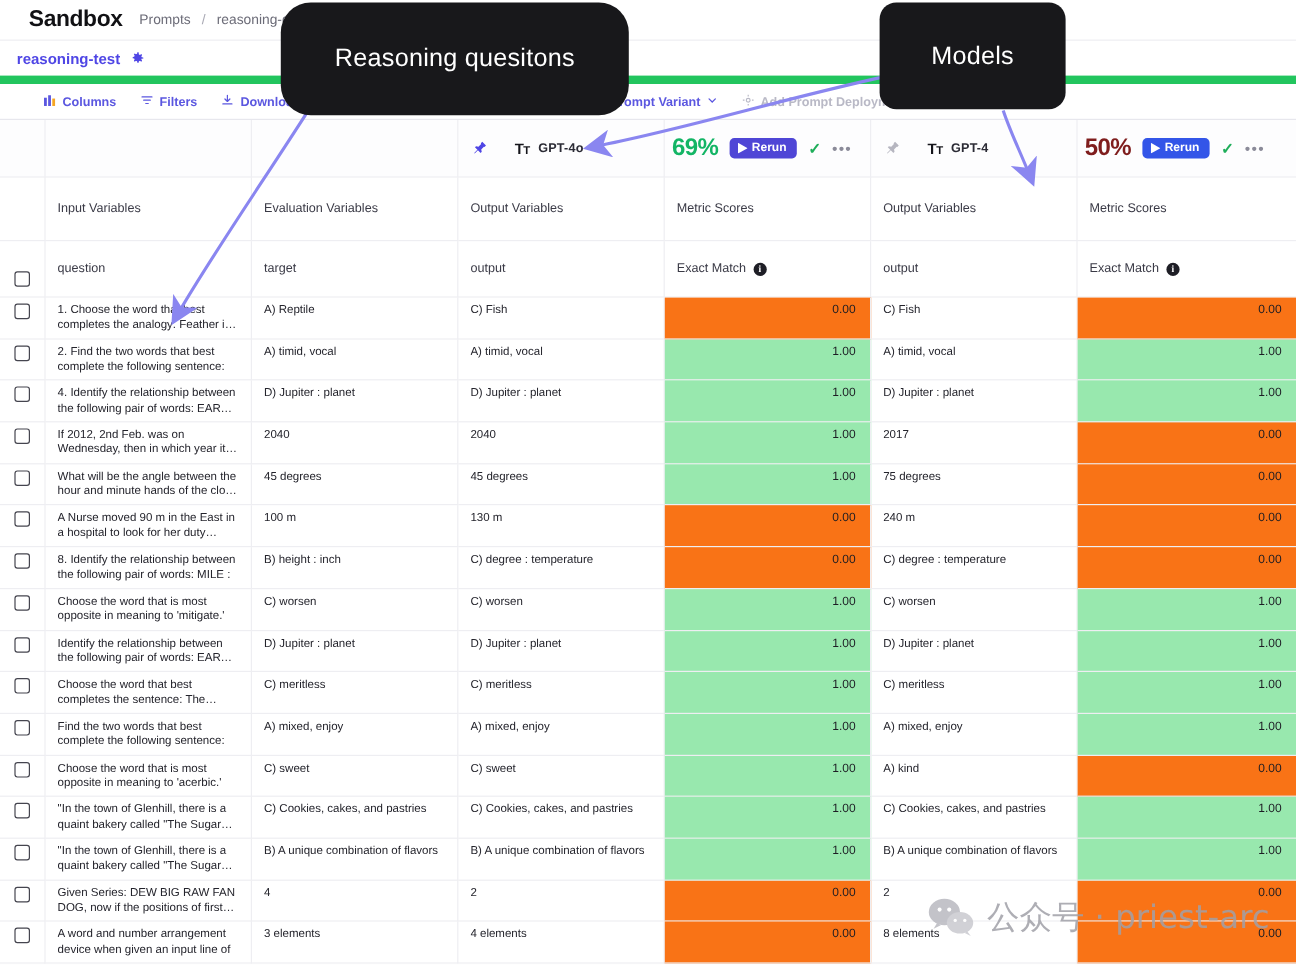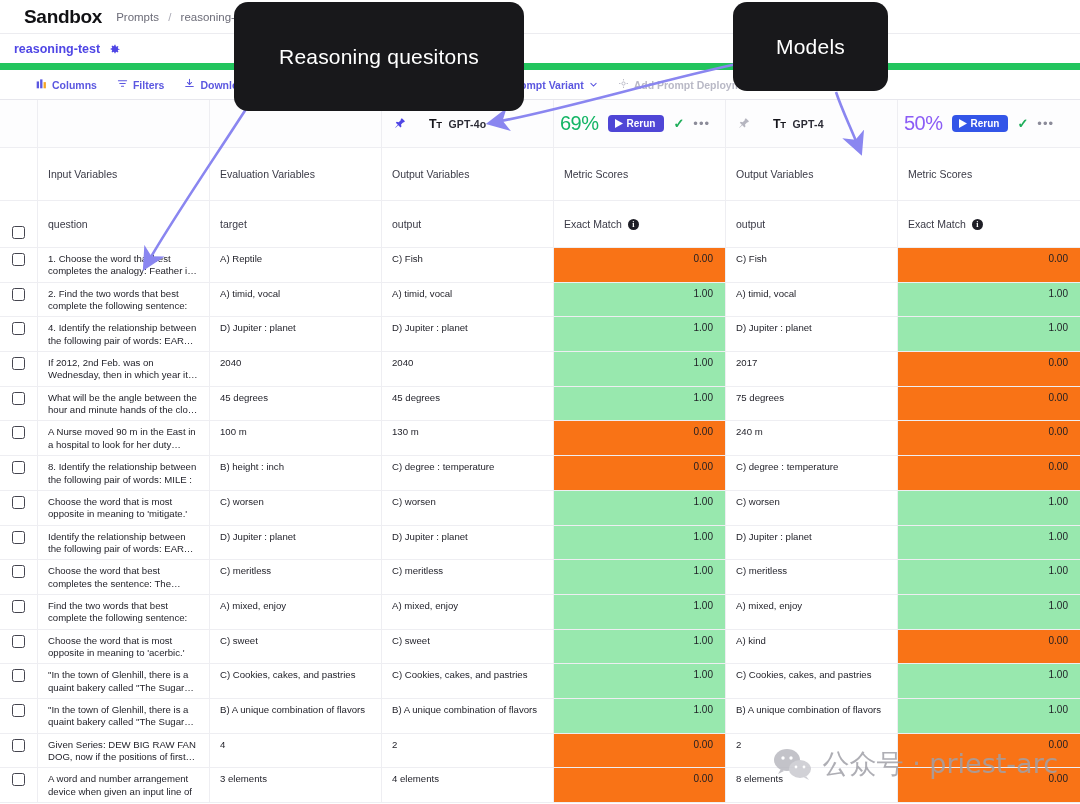--- a/index.html
+++ b/index.html
@@ -59,21 +59,21 @@
   .c-score2 { width: 182px; flex: none; border-right: none; }
 
   
   .hrow-models { height: 48px; background:#fdfdfe; }
   .hrow-models .cell, .hrow-models .c-check { height: 48px; }
   .modelhead { display: flex; align-items: center; gap: 7px; height: 100%; }
   .pin { width: 12px; height: 14px; flex: none; }
   .tticon { font-size: 12.5px; font-weight: 700; color: #15151b; letter-spacing:-0.5px;margin-left:16px; }
   .tticon .sm { font-size: 9.5px; }
   .mname { font-size: 10.5px; font-weight: 700; color: #2b2b35; letter-spacing: 0.2px; }
-  .scorebig { font-size: 20px; font-weight: 400; letter-spacing: -0.5px; }
+  .scorebig { font-size: 20px; font-weight: 700; letter-spacing: -0.5px; }
   .rerun {
     display:inline-flex; align-items:center; gap:4px;
     color:#fff; font-size:10px; font-weight:600;
     border-radius:4px; padding:3px 9px 3px 7px; cursor:pointer;text-align:right;
   }
   .ck { color:#1fae5a; font-size:13px; font-weight:700; }
   .dots { color:#8b8b99; font-size:13px; letter-spacing:1px; line-height:8px; }
   .mhflex { display:flex; align-items:center; height:100%; gap:9px; }
 
   
@@ -109,21 +109,21 @@
   }
   .sc-pass { background: #98e8ae; }
   .sc-fail { background: #f97316; }
 
   
   .callout {
     position: absolute; background: #18181b; color: #ffffff;
     border-radius: 14px; display: flex; align-items: center; justify-content: center;
     font-size: 21px; letter-spacing: 0.2px; z-index: 40;
   }
-  #callout-reasoning { left: 234px; top: 2px; width: 290px; height: 109px; }
+  #callout-reasoning { left: 234px; top: 2px; width: 290px; height: 94px; border-radius: 25px; }
   #callout-models { left: 733px; top: 2px; width: 155px; height: 89px; }
   .arrows { position: absolute; left: 0; top: 0; width: 1080px; height: 804px; z-index: 30; pointer-events: none; }
 
   
   .watermark {
     position: absolute; right: 22px; bottom: 22px; z-index: 35;
     display: flex; align-items: center; gap: 10px;
     color: #a0a0a8; font-size: 27px; opacity: 0.85;
     font-family: "DejaVu Sans", sans-serif; pointer-events: none;
   }
@@ -275,21 +275,21 @@
               <path d="M9.2 1.2L12.8 4.8l-1.4 1.4-.6-.2-2.6 2.6.5 2.3-1.1 1.1L5 9.4 1.9 12.5l-.5-.5L4.5 8.9 2.1 6.5l1.1-1.1 2.3.5L8.1 3.3l-.3-.7z"></path>
             </svg>
           </span>
           <span class="tticon">T<span class="sm">T</span></span>
           <span class="mname">GPT-4</span>
         </div>
       </div>
 
       <div class="cell c-score2" style="padding-left:6px;">
         <div class="mhflex">
-          <span class="scorebig" style="color:#8b5cf6;">50%</span>
+          <span class="scorebig" style="color:#7f1d1d;">50%</span>
           <span class="rerun" style="background:#3355e8;">
             <svg width="8" height="9" viewBox="0 0 8 9" fill="#ffffff">
                 <path d="M0 0l8 4.5L0 9z"></path>
               </svg>
             <span>Rerun</span>
           </span>
           <span class="ck">✓</span>
           <span class="dots">•••</span>
         </div>
       </div>

